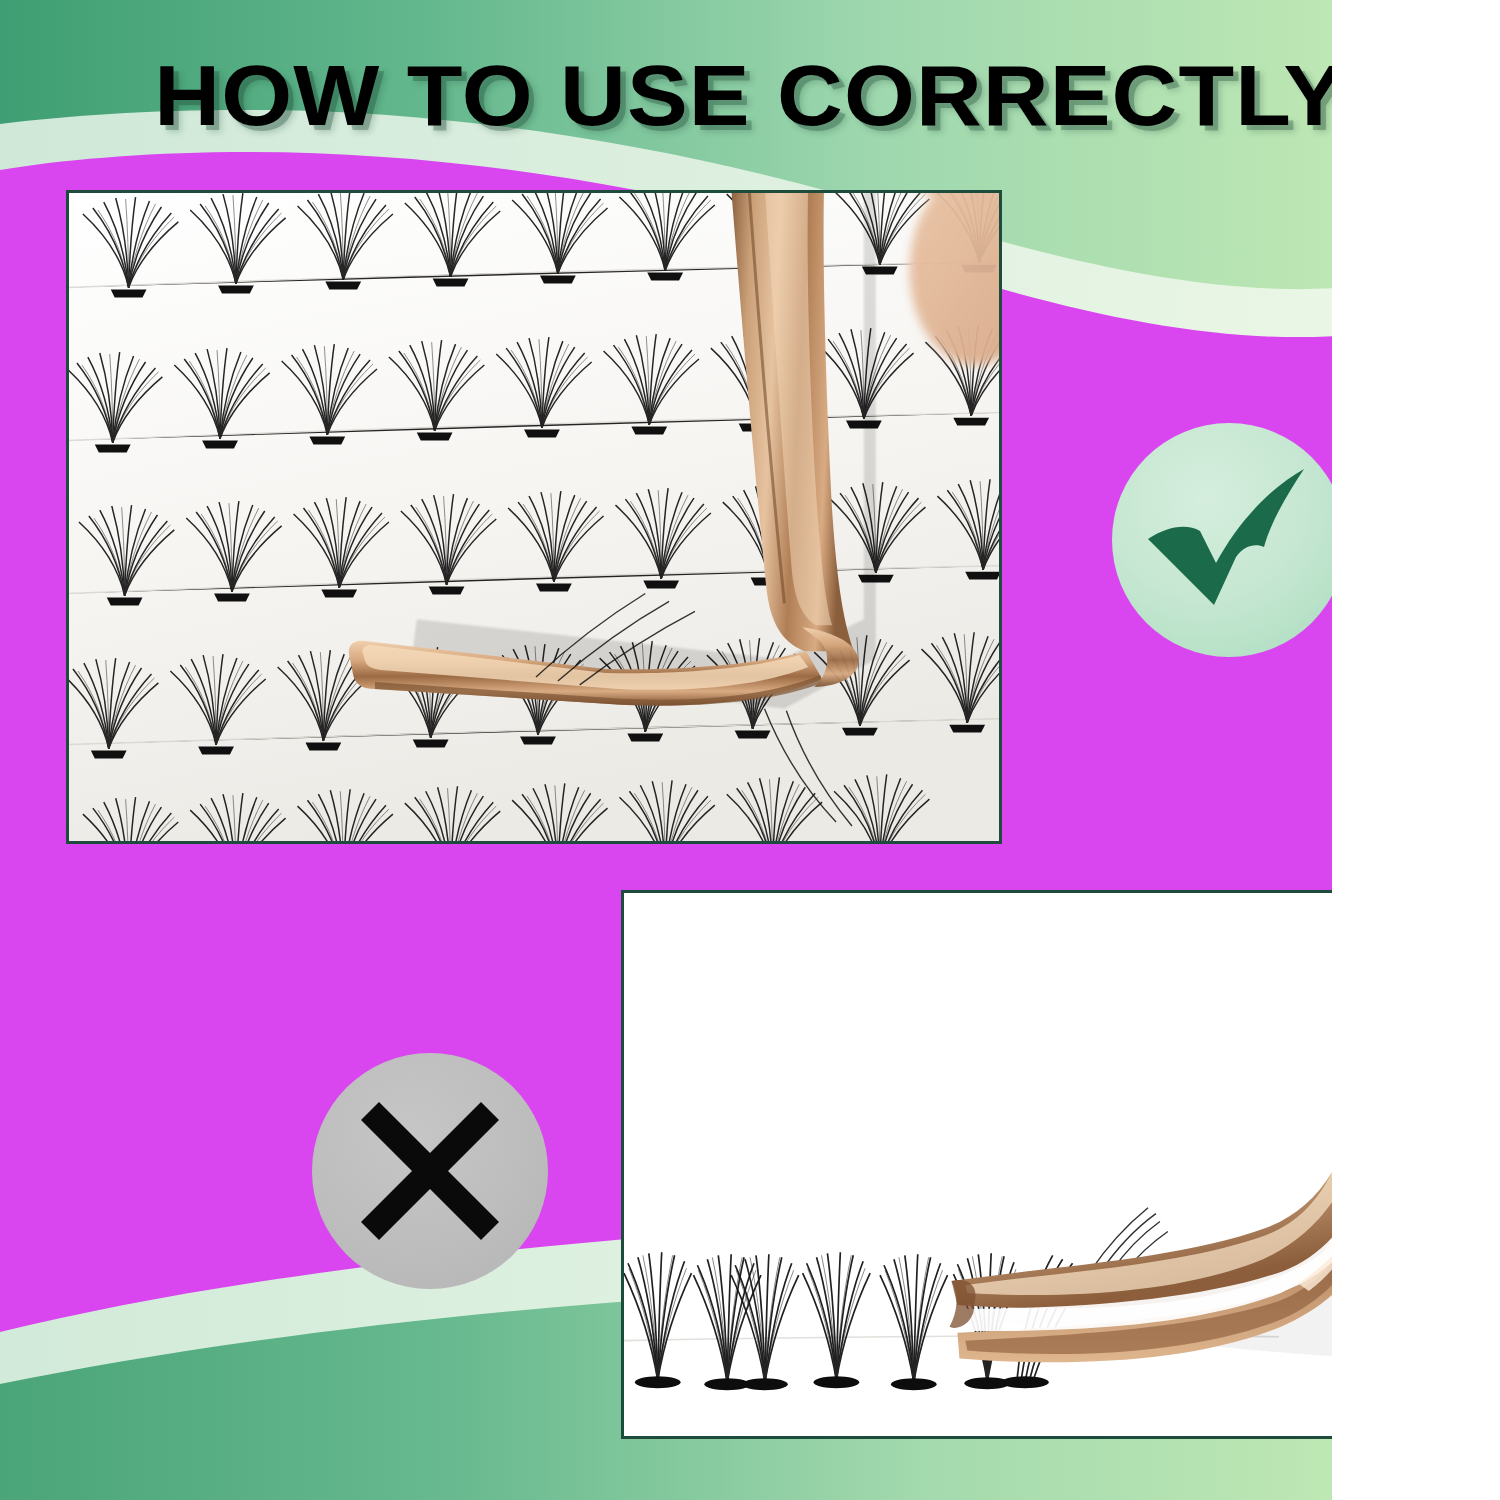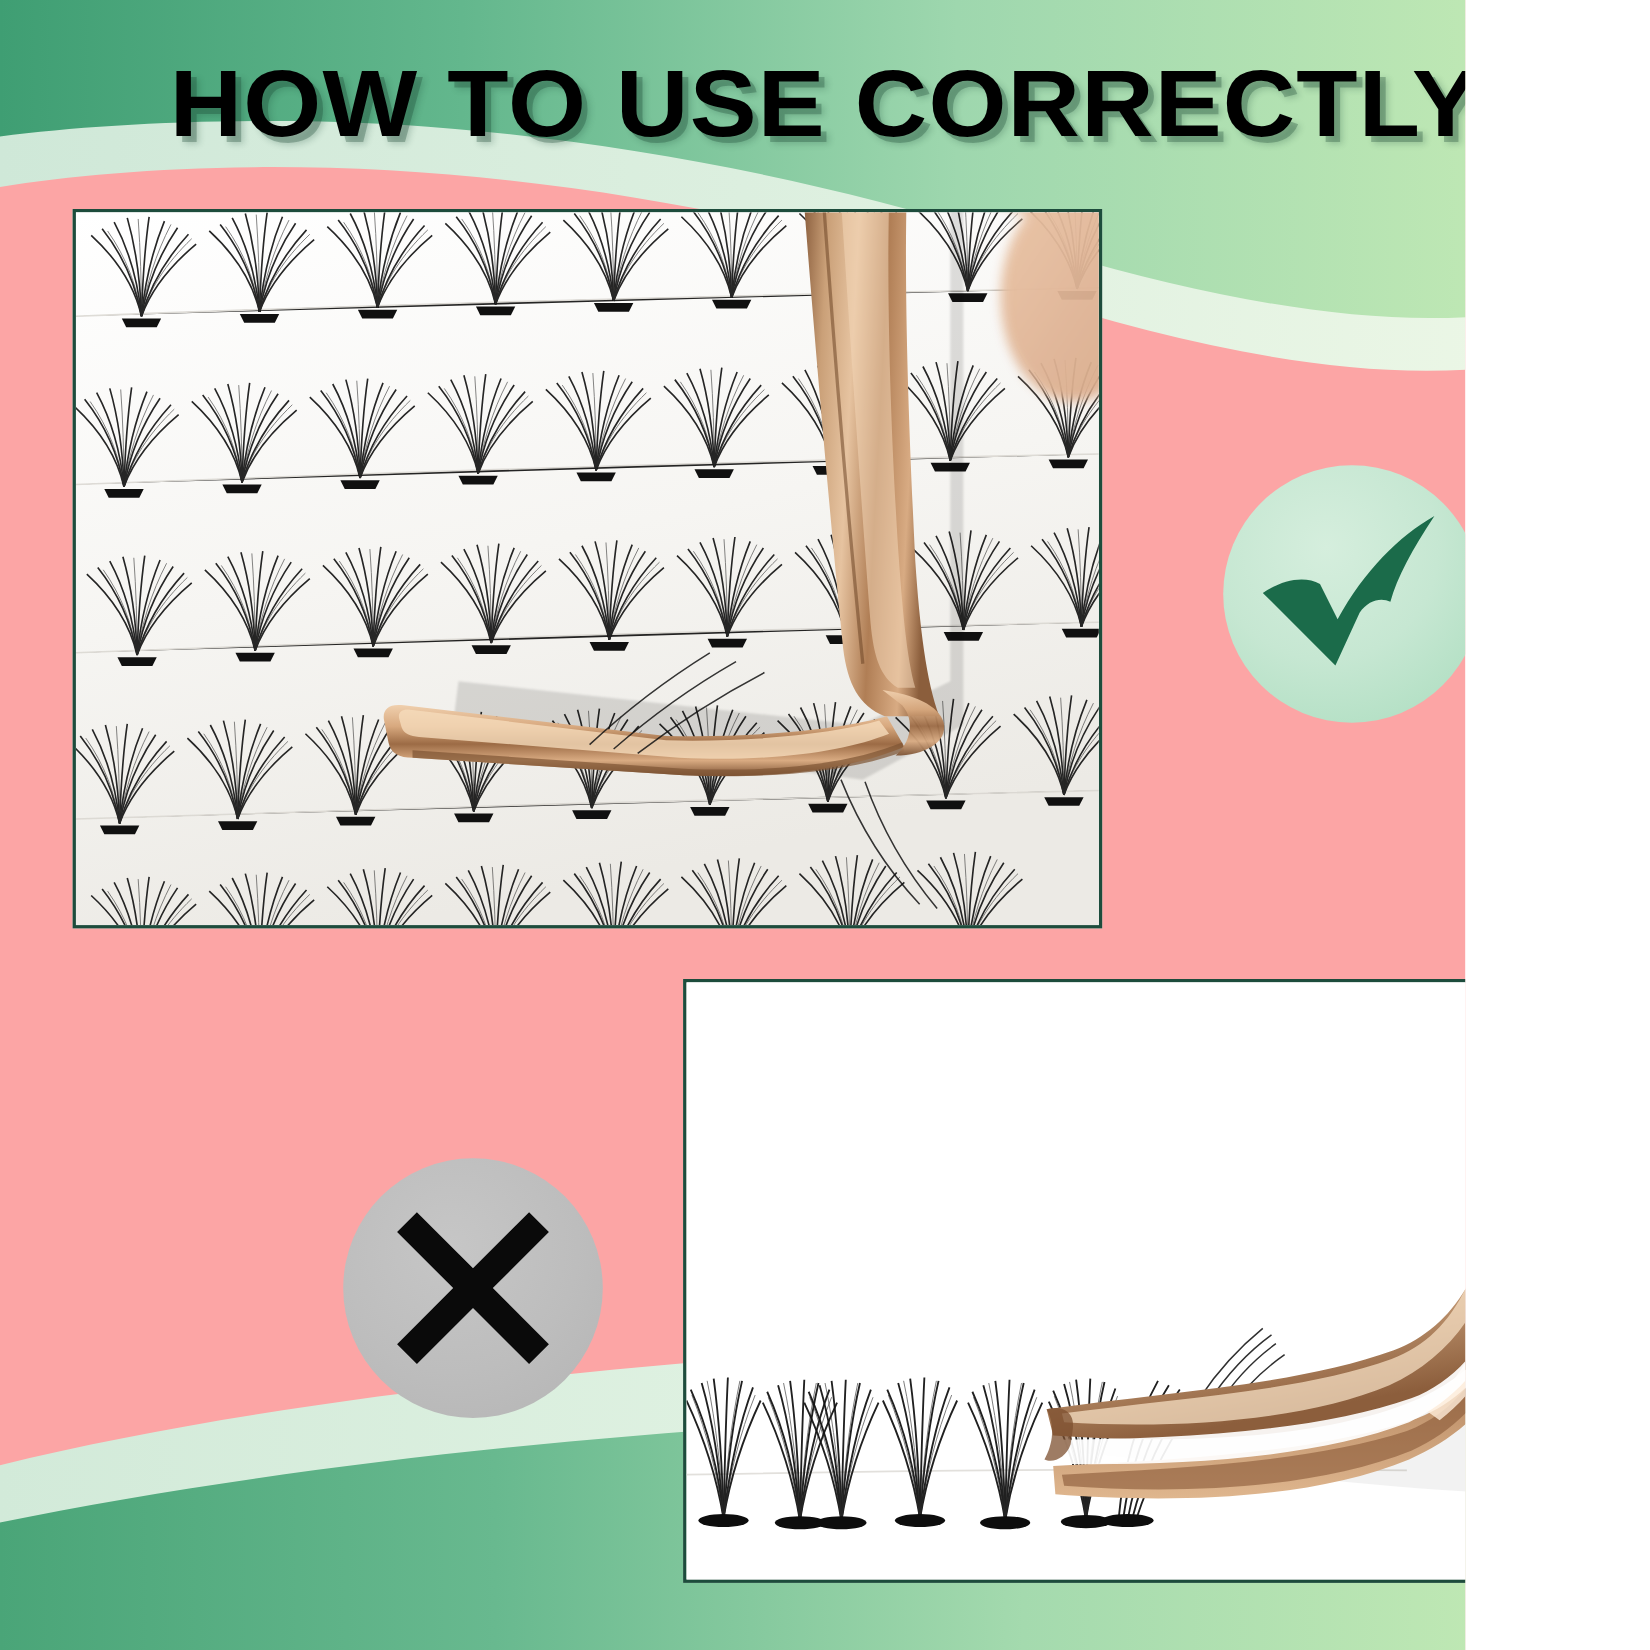--- a/index.html
+++ b/index.html
@@ -9,21 +9,21 @@
     background: #ffffff;
   }
   body {
     font-family: "Liberation Sans", sans-serif;
   }
 
   #page {
     position: relative;
     width: 1332px;
     height: 1500px;
-    background: #fca5a5;
+    background: #d946ef;
     overflow: hidden;
   }
 
   
   .bg-layer {
     position: absolute;
     left: 0; top: 0;
     width: 1500px;
     height: 1500px;
     pointer-events: none;

